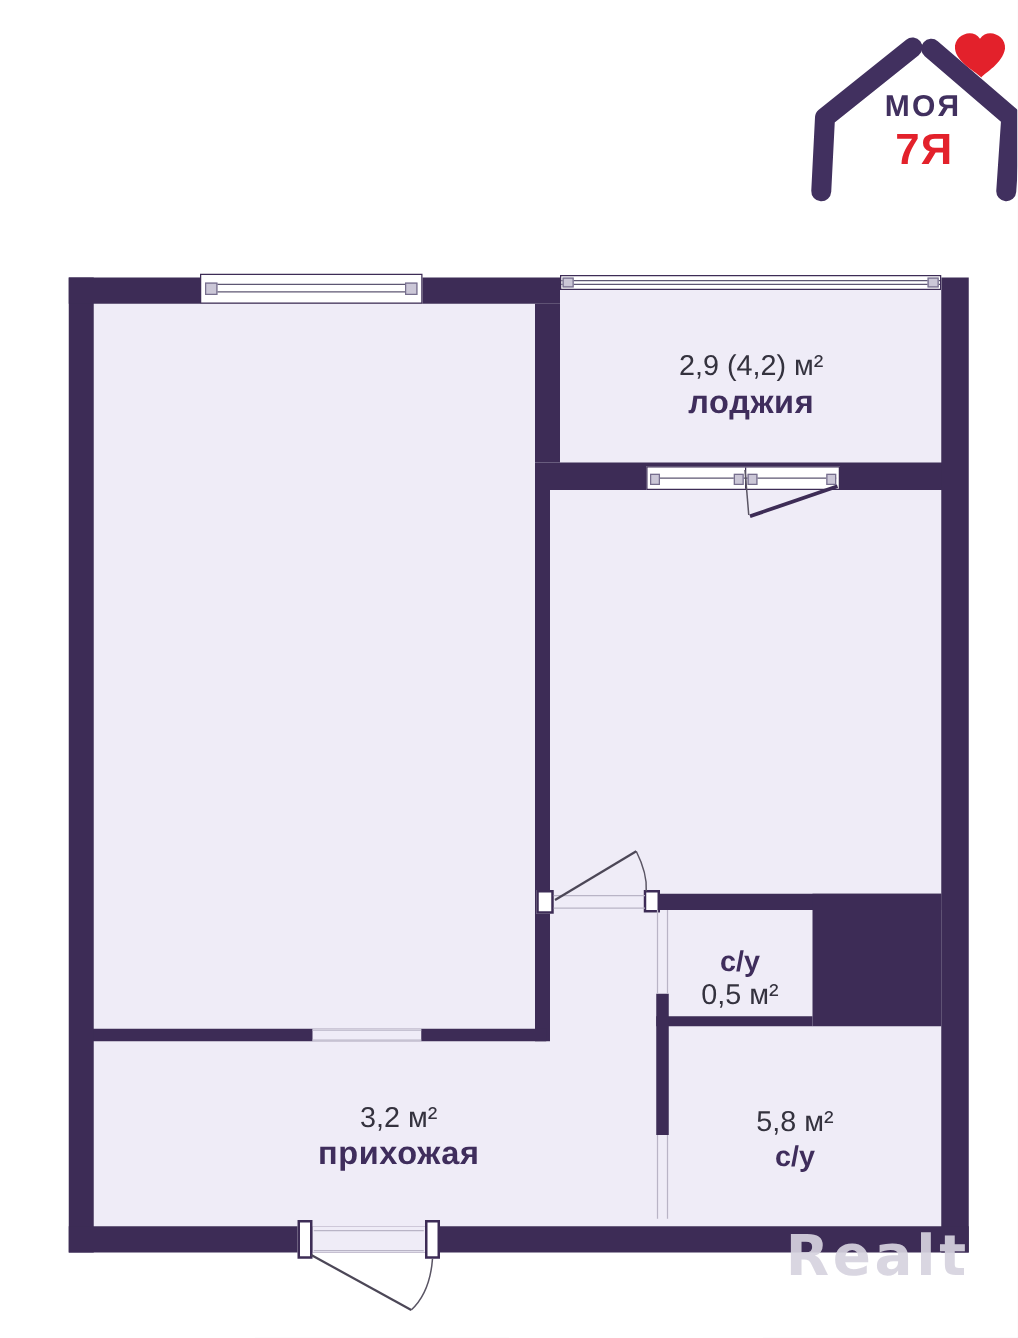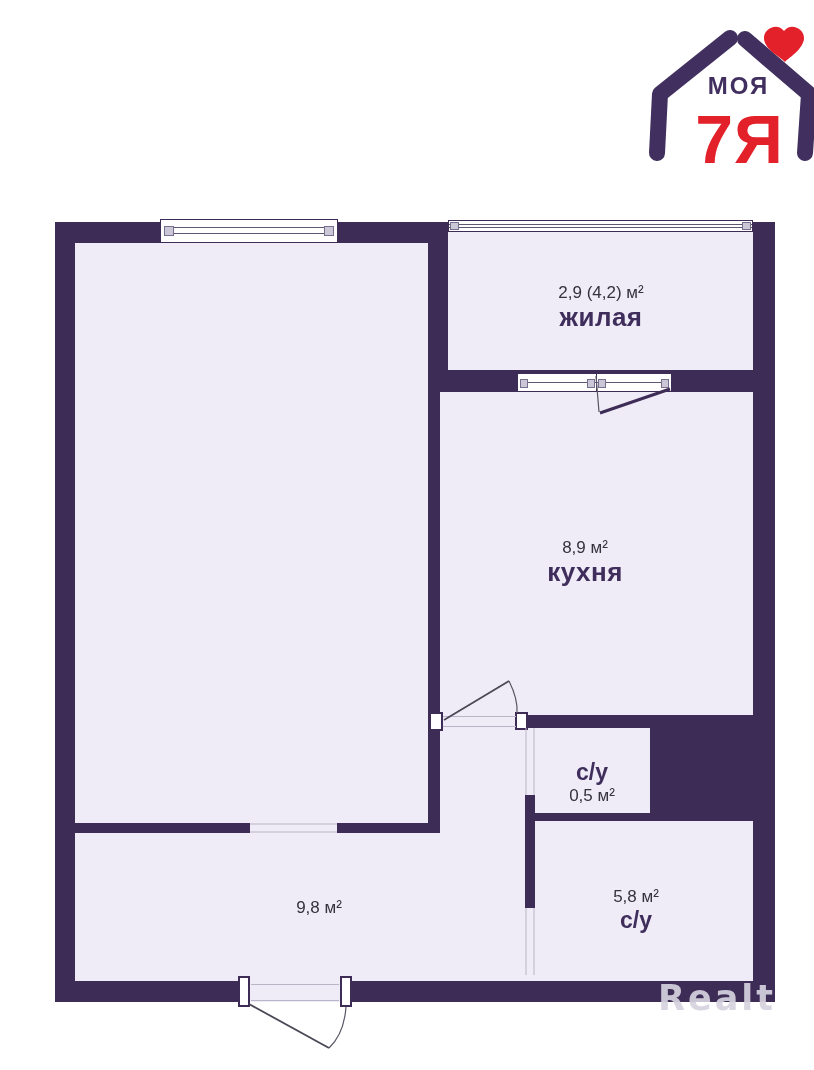--- a/index.html
+++ b/index.html
@@ -11,31 +11,31 @@
   .jamb{position:absolute;background:#ffffff;border:2px solid #3d2c56;box-sizing:border-box;}
   .sq{position:absolute;background:#cbc7d7;border:1px solid #776f8e;box-sizing:border-box;}
   .wline{position:absolute;border-top:1px solid #5e5773;height:0;}
   .innersash{position:absolute;background:#ffffff;border:1px solid #5e5773;box-sizing:border-box;}
   .overlay{position:absolute;left:0;top:0;}
   .thin{stroke:#b9b4c6;stroke-width:1;}
   .arc{stroke:#5a5564;stroke-width:1.2;fill:none;}
   .doorline{stroke:#4c4757;stroke-width:1.8;}
   .leaf{stroke:#3d2c56;stroke-width:3;}
   .room-label{position:absolute;transform:translate(-50%,-50%);text-align:center;white-space:nowrap;}
-  .area{font-size:17px;color:#34323e;line-height:1.25;}
+  .area{font-size:23px;color:#34323e;line-height:1.25;}
   .rname{font-size:26px;font-weight:800;color:#3f2d5c;letter-spacing:0.5px;line-height:1.1;}
   .rname-sm{font-size:23px;font-weight:800;color:#3f2d5c;line-height:1.15;}
   .logo{position:absolute;left:632px;top:10px;width:210px;height:170px;}
   .logo .arm{fill:none;stroke:#41305f;stroke-width:16;stroke-linecap:round;stroke-linejoin:round;}
   .logo-top{position:absolute;left:54px;top:62px;width:105px;text-align:center;
             font-size:24px;font-weight:800;color:#41305f;letter-spacing:2px;}
   .logo-7ya{position:absolute;left:40px;top:90px;width:135px;text-align:center;
-            font-size:68px;font-weight:800;color:#e3212b;letter-spacing:1px;}
+            font-size:35px;font-weight:800;color:#e3212b;letter-spacing:1px;}
   .watermark{position:absolute;left:600px;top:978px;width:176px;text-align:right;
-             font-family:"DejaVu Sans", sans-serif;font-size:35px;font-weight:800;
+             font-family:"DejaVu Sans", sans-serif;font-size:45px;font-weight:800;
              color:rgba(214,211,222,0.92);letter-spacing:3px;}
 </style>
 </head>
 <body>
 
 <div class="canvas">
 
   <div class="floor" style="left:75px;top:243px;width:678px;height:738px"></div>
   <div class="floor" style="left:448px;top:231px;width:305px;height:139px"></div>
 
@@ -100,36 +100,33 @@
 
     <line class="doorline" x1="444" y1="720" x2="509" y2="681"></line>
     <path class="arc" d="M509,681 Q518,699 517,713"></path>
 
     <line class="doorline" x1="249" y1="1004" x2="329" y2="1048"></line>
     <path class="arc" d="M346,1007 Q344,1034 329,1048"></path>
   </svg>
 
   <div class="room-label" style="left:601px;top:307px">
     <div class="area">2,9 (4,2) м²</div>
-    <div class="rname">жилая</div>
+    <div class="rname">лоджия</div>
   </div>
 
 
-  <div class="room-label" style="left:585px;top:562px">
-    <div class="area">8,9 м²</div>
-    <div class="rname">кухня</div>
-  </div>
 
   <div class="room-label" style="left:592px;top:783px">
     <div class="rname-sm">с/у</div>
     <div class="area">0,5 м²</div>
   </div>
 
   <div class="room-label" style="left:319px;top:908px">
-    <div class="area">9,8 м²</div>
+    <div class="area">3,2 м²</div>
+    <div class="rname">прихожая</div>
   </div>
 
   <div class="room-label" style="left:636px;top:910px">
     <div class="area">5,8 м²</div>
     <div class="rname-sm">с/у</div>
   </div>
 
   <div class="logo">
     <svg width="210" height="170" viewBox="0 0 210 170">
       <path class="arm" d="M25,143 L28,84 L98,28"></path>

